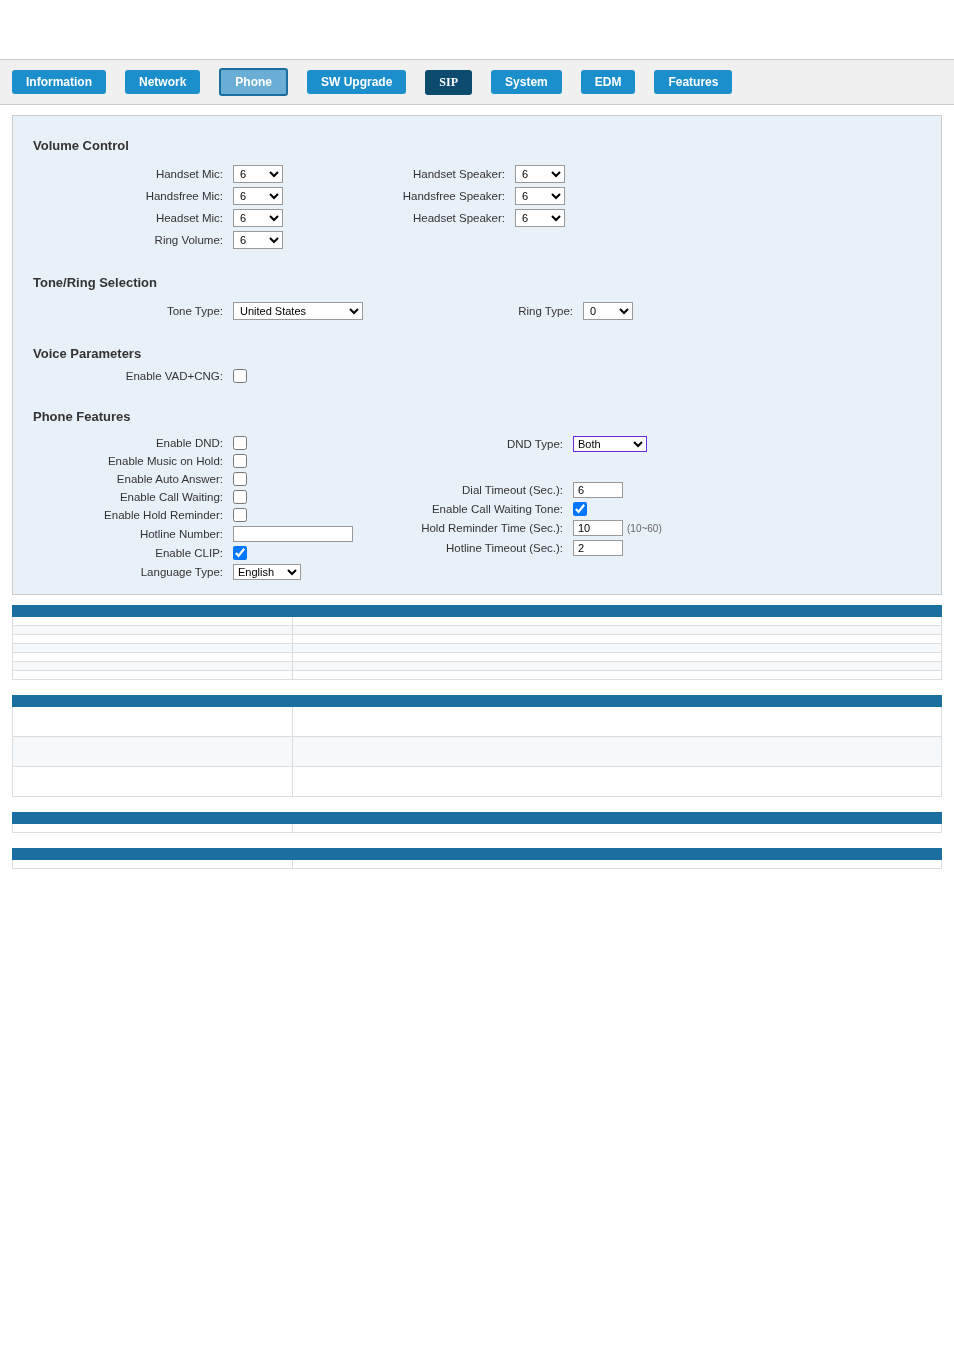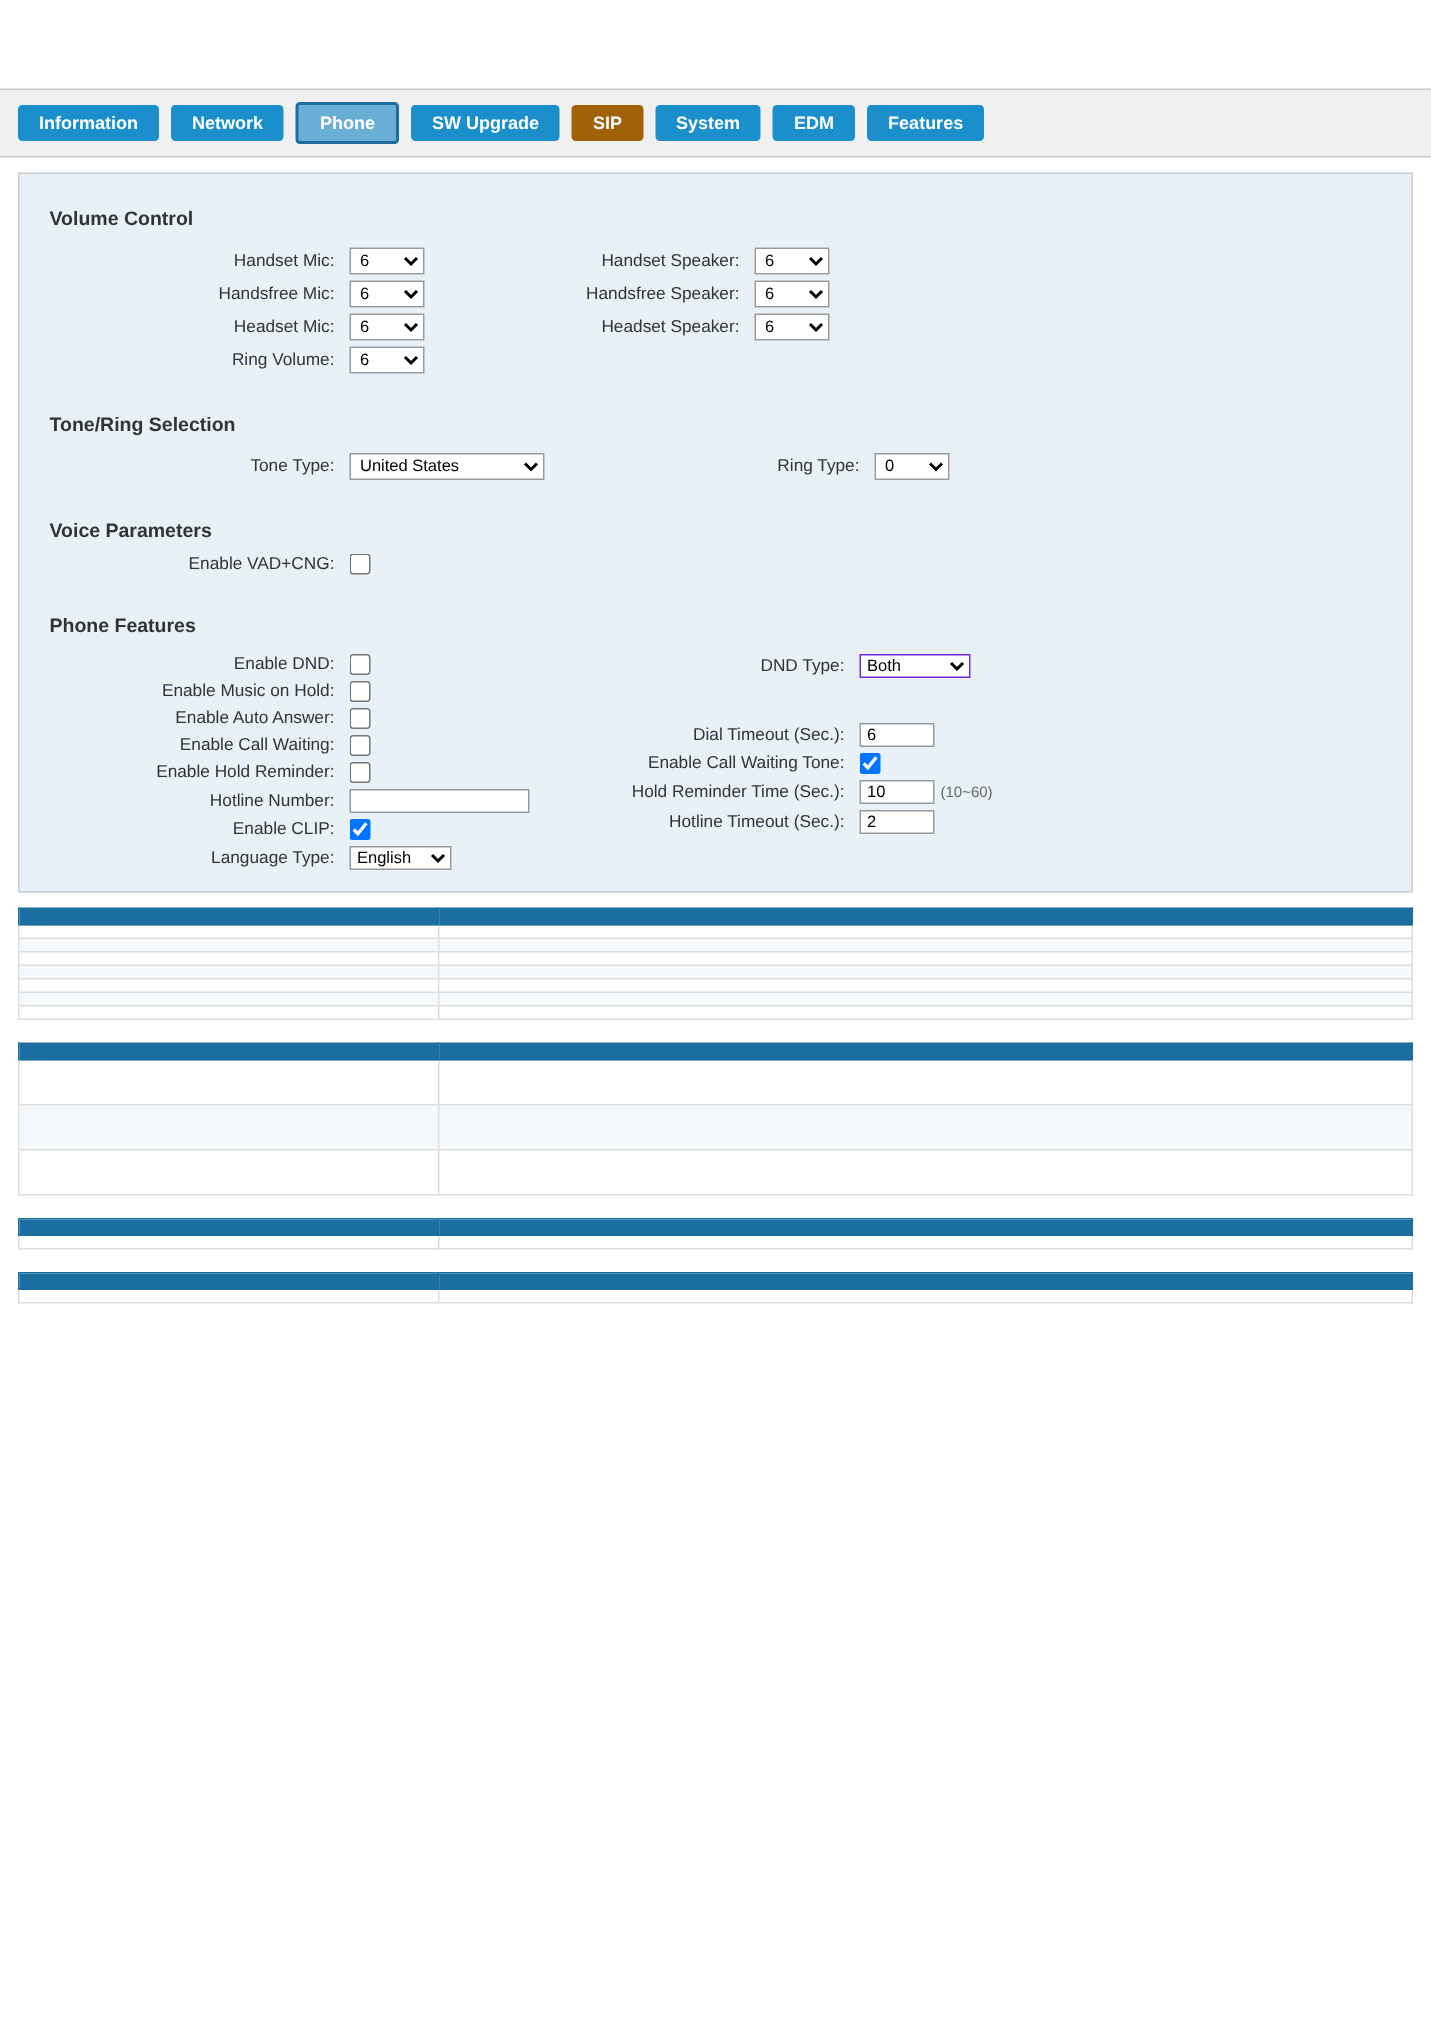--- a/index.html
+++ b/index.html
@@ -14,39 +14,39 @@
     .top-bar {
       height: 60px;
       background: #fff;
       border-bottom: 1px solid #ccc;
     }
 
     .nav-bar {
       display: flex;
       align-items: center;
       padding: 8px 12px;
-      gap: 8px;
+      gap: 19px;
       background: #f0f0f0;
       border-bottom: 1px solid #ccc;
     }
 
     .nav-tab {
       padding: 5px 14px;
       font-size: 12px;
       font-weight: bold;
       cursor: pointer;
       border-radius: 3px;
       white-space: nowrap;
     }
 
     .nav-tab-info { background: #1a8fcb; color: #fff; }
     .nav-tab-network { background: #1a8fcb; color: #fff; }
     .nav-tab-phone { background: #6aaed6; color: #fff; border: 2px solid #1a6fa0; }
     .nav-tab-swupgrade { background: #1a8fcb; color: #fff; }
-    .nav-tab-sip { background: #a16207; color: #fff; }
+    .nav-tab-sip { background: #0c4a6e; color: #fff; font-family: Liberation Serif, serif; }
     .nav-tab-system { background: #1a8fcb; color: #fff; }
     .nav-tab-edm { background: #1a8fcb; color: #fff; }
     .nav-tab-phonebook { background: #1a8fcb; color: #fff; }
 
     .content-area {
       padding: 10px 20px;
       background: #e8f0f8;
       border: 1px solid #ccc;
       margin: 10px 12px;
     }
@@ -156,21 +156,21 @@
   <div class="nav-tab nav-tab-swupgrade">SW Upgrade</div>
   <div class="nav-tab nav-tab-sip">SIP</div>
   <div class="nav-tab nav-tab-system">System</div>
   <div class="nav-tab nav-tab-edm">EDM</div>
   <div class="nav-tab nav-tab-phonebook">Features</div>
 </div>
 
 <div class="content-area">
 
   <div class="section-title">Volume Control</div>
-  <div style="display:flex; margin-left:20px; gap:40px;">
+  <div style="display:flex; margin-left:20px; gap:52px;">
     <div>
       <div class="row-pair">
         <span class="form-label-left">Handset Mic:</span>
         <select class="form-control-small">
           <option>6</option><option>1</option><option>2</option><option>3</option><option>4</option><option>5</option><option>7</option><option>8</option>
         </select>
       </div>
       <div class="row-pair">
         <span class="form-label-left">Handsfree Mic:</span>
         <select class="form-control-small">

